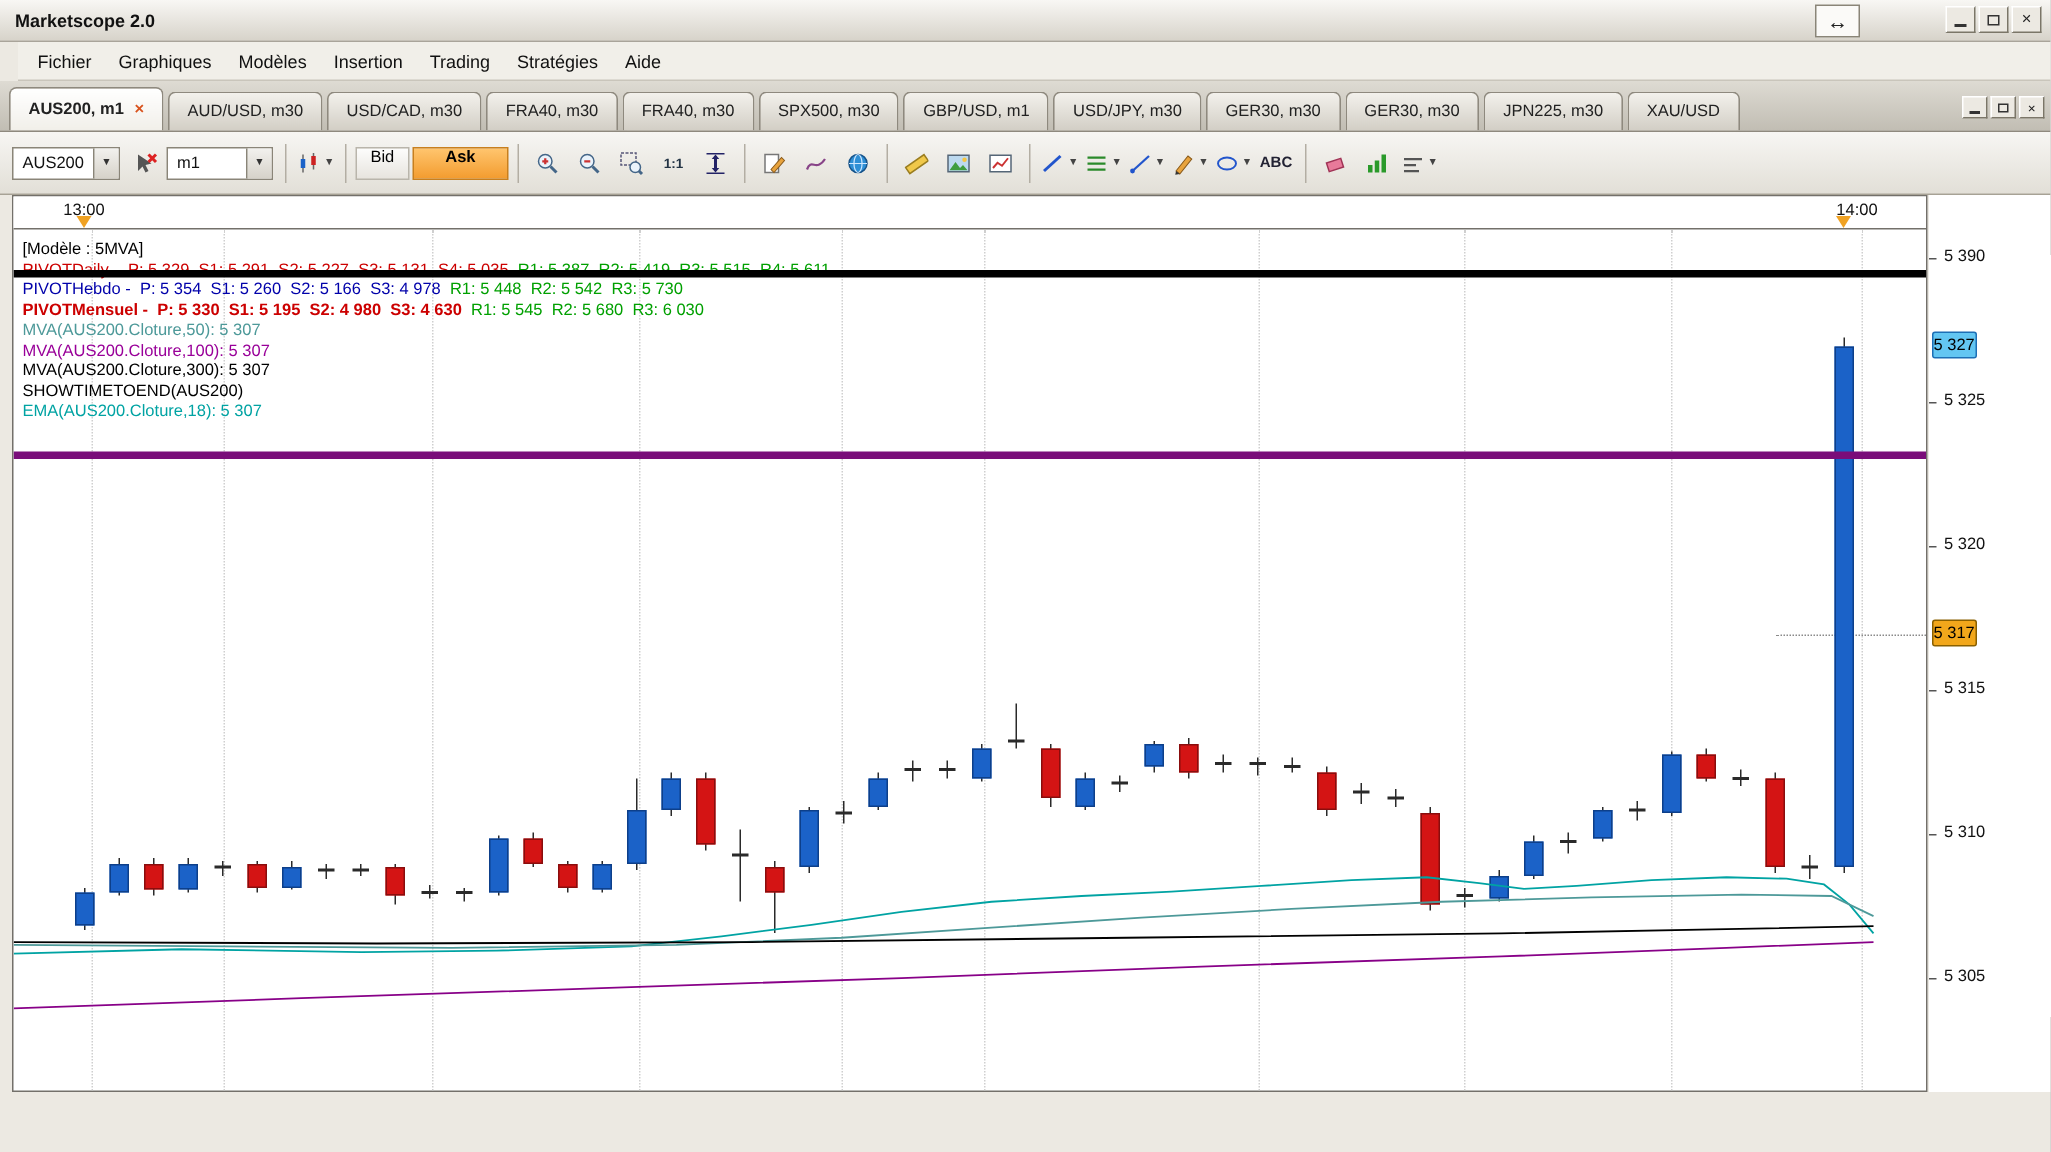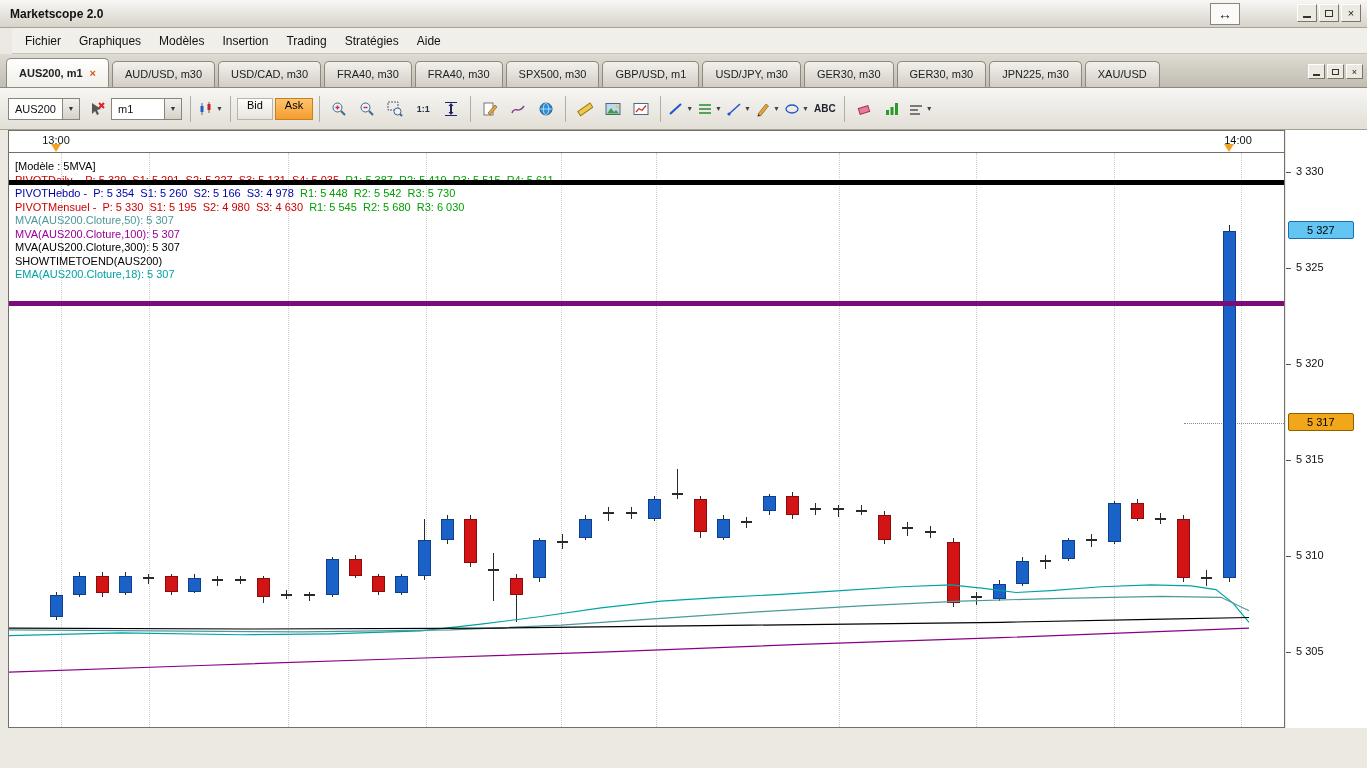--- a/index.html
+++ b/index.html
@@ -32,21 +32,21 @@
 
   
   .toolbar{position:absolute;top:88px;left:0;width:100%;height:42px;background:linear-gradient(#f7f6f3,#e2dfd7);border-bottom:1px solid #a7a295;display:flex;align-items:center;padding-left:8px}
   .tsep{width:1px;height:26px;background:#b3aea3;margin:0 5px;flex:0 0 auto}
   .tbtn{height:26px;min-width:26px;display:flex;align-items:center;justify-content:center;margin:0 1px;border:1px solid transparent;flex:0 0 auto;font-size:11px;color:#222}
   .mini{font-size:7px;color:#444;margin-left:2px}
   .combo{display:flex;height:22px;border:1px solid #8a8578;background:#fff;align-items:center;flex:0 0 auto;margin-right:3px}
   .combo .val{padding:0 6px;font-size:11px;min-width:52px;color:#111}
   .combo .dd{width:17px;height:100%;background:linear-gradient(#f2f1ee,#d6d2c9);border-left:1px solid #8a8578;display:flex;align-items:center;justify-content:center;font-size:7px;color:#333}
   .bidbtn{height:22px;padding:0 9px;font-size:11px;border:1px solid #b9b5ab;background:linear-gradient(#fdfdfc,#e7e4de);margin:12px 1px}
-  .askbtn{height:22px;padding:0 9px;font-size:11px;font-weight:normal;border:1px solid #c87f1d;background:linear-gradient(#ffc56e,#f39c2f);margin:0 1px}
+  .askbtn{height:22px;padding:0 21px;font-size:11px;font-weight:bold;border:1px solid #c87f1d;background:linear-gradient(#ffc56e,#f39c2f);margin:0 1px}
   .abc{font-weight:bold;font-size:10px;color:#223}
   .onetoone{font-weight:bold;font-size:9px;color:#234}
 
   
   .chartwin{position:absolute;left:8px;top:130px;width:1277px;height:598px;background:#fff;border:1px solid #73706a}
   .ruler{position:absolute;left:0;top:0;width:100%;height:22px;background:#fff;border-bottom:1px solid #73706a}
   .rlabel{position:absolute;top:3px;transform:translateX(-50%);font-size:11px;color:#111;white-space:nowrap}
   .rmarker{position:absolute;bottom:0;width:0;height:0;border-left:5px solid transparent;border-right:5px solid transparent;border-top:8px solid #f0a223}
   .plot{position:absolute;left:0;top:22px;width:1275px;height:574px;overflow:hidden}
   .grid-v{position:absolute;top:0;height:574px;width:0;border-left:1px dotted #cfcfcf;z-index:1}
@@ -58,21 +58,21 @@
   .doji{position:absolute;width:11px;height:2px;background:#2a2a2a;z-index:3}
   .masvg{position:absolute;left:0;top:0;z-index:4}
   .overlay{position:absolute;left:6px;top:7px;z-index:5}
   .ol-line{font-size:11px;line-height:13.5px;white-space:pre}
   .hline{position:absolute;left:0;width:1275px;z-index:6}
 
   
   .paxis{position:absolute;left:1286px;top:130px;width:81px;height:598px;background:#fff}
   .ytick{position:absolute;left:0;width:5px;height:1px;background:#555}
   .ylabel{position:absolute;left:10px;font-size:11px;color:#111}
-  .ybadge{position:absolute;left:2px;padding:2px 18px;font-size:11px;color:#000;border:1px solid;border-radius:2px;z-index:2}
+  .ybadge{position:absolute;left:2px;padding:2px 0;font-size:11px;color:#000;border:1px solid;border-radius:2px;z-index:2}
 
   
   .baxis{position:absolute;left:0;top:728px;width:1367px;height:40px;background:#e8e5de;border-top:1px solid #8e897e}
   .xlabel{position:absolute;top:10px;transform:translateX(-50%);font-size:11px;color:#111;white-space:nowrap}
   .xbadge{position:absolute;top:6px;transform:translateX(-50%);font-size:11px;color:#000;background:#f2a71b;border:1px solid #8a6000;padding:2px 7px;white-space:nowrap}
   .icon16{width:16px;height:16px;display:block}
 </style>
 </head>
 <body>
 
@@ -298,21 +298,21 @@
         <div class="rlabel" style="left: 47px;">13:00</div>
         <div class="rlabel" style="left: 1229px;">14:00</div>
         <div class="rmarker" style="left: 42px;"></div>
         <div class="rmarker" style="left: 1215px;"></div>
       </div>
     <div class="plot">
       <div class="overlay">
           <div class="ol-line"><span style="color: rgb(0, 0, 0);">[Modèle : 5MVA]</span></div>
           <div class="ol-line"><span style="color: rgb(204, 0, 0);">PIVOTDaily -  P: 5 329  S1: 5 291  S2: 5 227  S3: 5 131  S4: 5 035  </span><span style="color: rgb(0, 160, 0);">R1: 5 387  R2: 5 419  R3: 5 515  R4: 5 611</span></div>
           <div class="ol-line"><span style="color: rgb(0, 0, 170);">PIVOTHebdo -  P: 5 354  S1: 5 260  S2: 5 166  S3: 4 978  </span><span style="color: rgb(0, 160, 0);">R1: 5 448  R2: 5 542  R3: 5 730</span></div>
-          <div class="ol-line"><span style="color: rgb(204, 0, 0);">PIVOTMensuel -  P: 5 330  S1: 5 195  S2: 4 980  S3: 4 630  </span><span style="color: rgb(0, 160, 0);">R1: 5 545  R2: 5 680  R3: 6 030</span></div>
+          <div class="ol-line"><span style="color: rgb(204, 0, 0); font-weight: bold;">PIVOTMensuel -  P: 5 330  S1: 5 195  S2: 4 980  S3: 4 630  </span><span style="color: rgb(0, 160, 0);">R1: 5 545  R2: 5 680  R3: 6 030</span></div>
           <div class="ol-line"><span style="color: rgb(77, 153, 153);">MVA(AUS200.Cloture,50): 5 307</span></div>
           <div class="ol-line"><span style="color: rgb(153, 0, 153);">MVA(AUS200.Cloture,100): 5 307</span></div>
           <div class="ol-line"><span style="color: rgb(0, 0, 0);">MVA(AUS200.Cloture,300): 5 307</span></div>
           <div class="ol-line"><span style="color: rgb(0, 0, 0);">SHOWTIMETOEND(AUS200)</span></div>
           <div class="ol-line"><span style="color: rgb(0, 163, 163);">EMA(AUS200.Cloture,18): 5 307</span></div>
         </div>
     <div class="grid-v" style="left: 52px;"></div>
         <div class="grid-v" style="left: 140px;"></div>
         <div class="grid-v" style="left: 279px;"></div>
         <div class="grid-v" style="left: 417px;"></div>
@@ -433,21 +433,21 @@
           <polyline points="0,475.03999999999655 242,476 492,475.03999999999655 742,472.1600000000035 992,469.2799999999929 1142,466.4 1240,464.47999999999297" fill="none" stroke="#000000" stroke-width="1.2"></polyline>
           <polyline points="0,519.2 192,512.479999999993 392,505.7600000000034 592,499.03999999999655 792,491.36000000000354 992,484.63999999999646 1142,478.87999999999306 1240,475.03999999999655" fill="none" stroke="#880088" stroke-width="1.2"></polyline>
         </svg>
         <div class="hline" style="top: 27.1px; height: 5px; background: rgb(0, 0, 0);"></div>
         <div class="hline" style="top: 148.06px; height: 5px; background: rgb(122, 13, 122);"></div>
       </div>
   </div>
 
   <div class="paxis">
       <div class="ytick" style="top: 42px;"></div>
-      <div class="ylabel" style="top: 35px;">3 330</div>
+      <div class="ylabel" style="top: 35px;">5 390</div>
       <div class="ytick" style="top: 138px;"></div>
       <div class="ylabel" style="top: 131px;">5 325</div>
       <div class="ytick" style="top: 234px;"></div>
       <div class="ylabel" style="top: 227px;">5 320</div>
       <div class="ytick" style="top: 330px;"></div>
       <div class="ylabel" style="top: 323px;">5 315</div>
       <div class="ytick" style="top: 426px;"></div>
       <div class="ylabel" style="top: 419px;">5 310</div>
       <div class="ytick" style="top: 522px;"></div>
       <div class="ylabel" style="top: 515px;">5 305</div>

